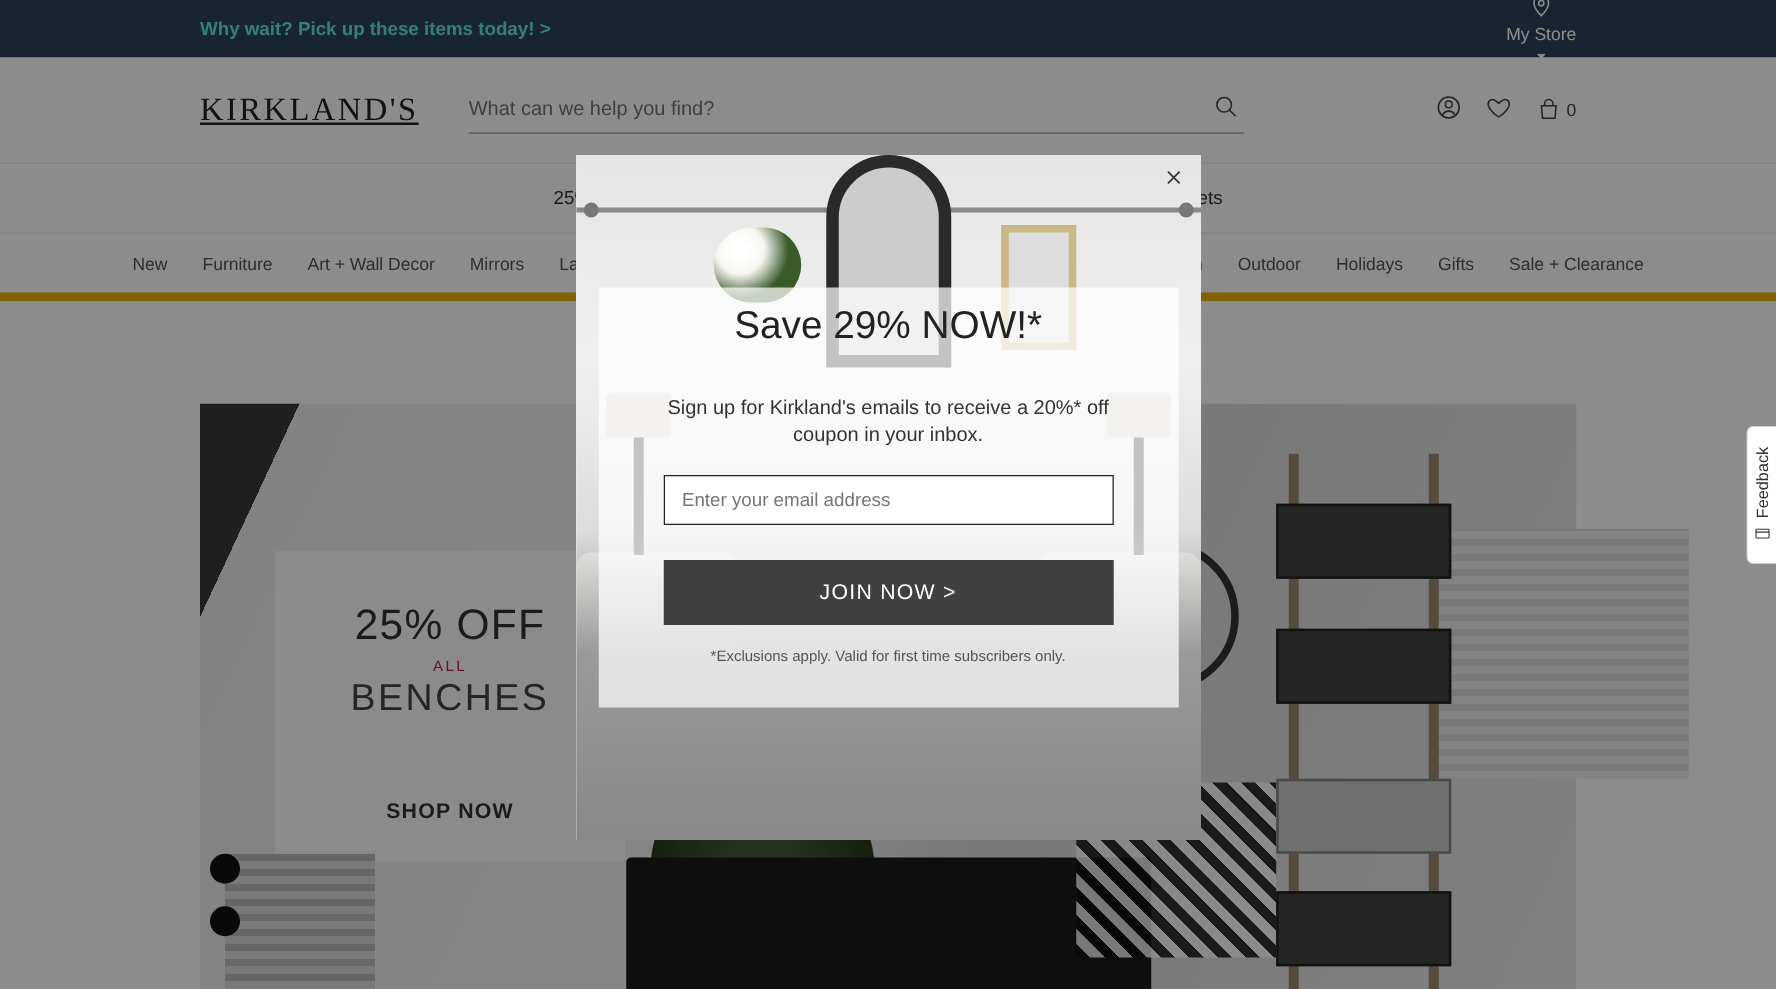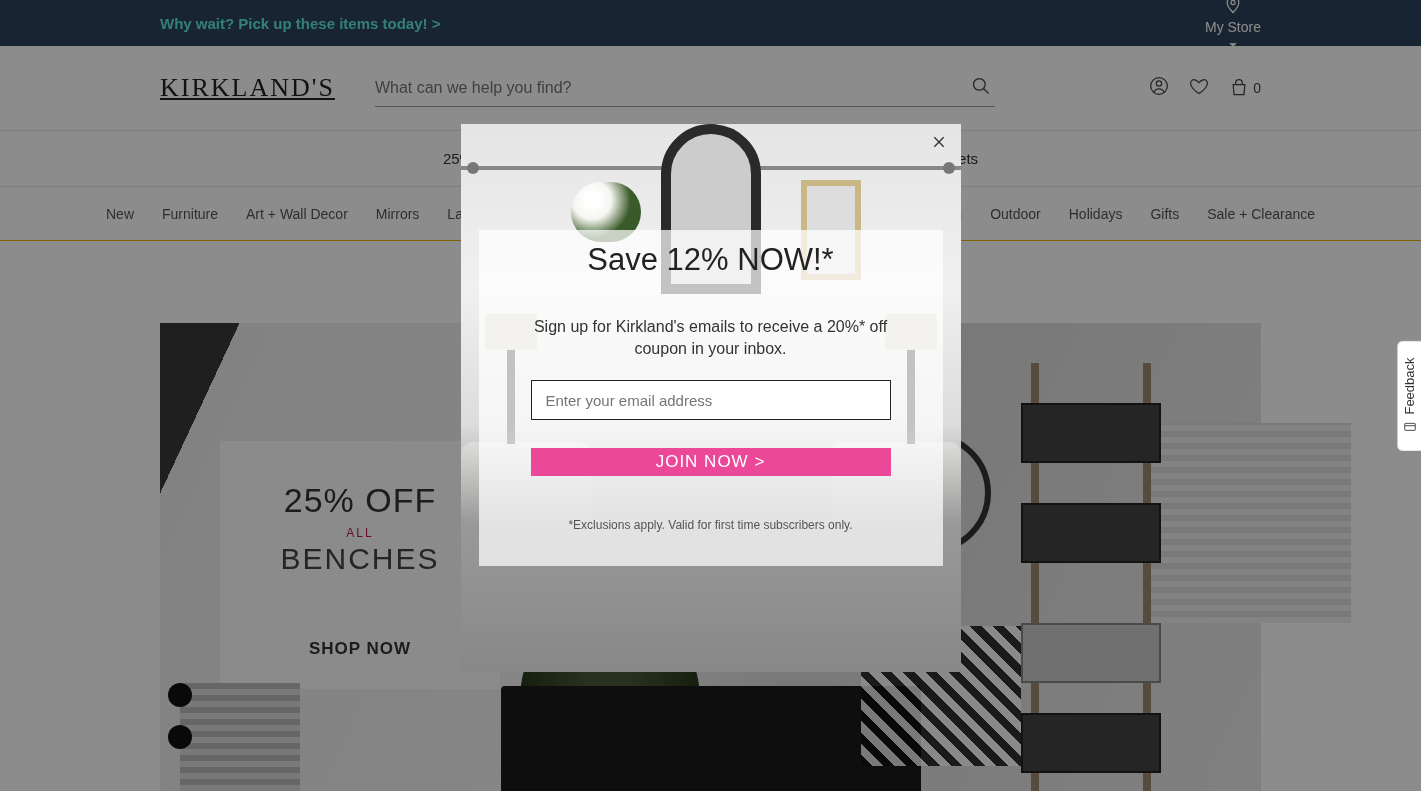--- a/index.html
+++ b/index.html
@@ -14,21 +14,21 @@
 .header { background: #fff; height: 85px; display: flex; align-items: center; padding: 0 160px; border-bottom: 1px solid #e5e5e5; }
 .logo { font-family: Georgia, 'Times New Roman', serif; font-size: 26px; letter-spacing: 2px; color: #222; }
 .search-wrap { flex: 0 0 620px; margin-left: 40px; position: relative; border-bottom: 1px solid #999; height: 38px; display: flex; align-items: center; }
 .search-input { border: none; outline: none; font-size: 16px; color: #666; width: 100%; background: transparent; }
 .search-icon { position: absolute; right: 4px; top: 50%; transform: translateY(-50%); }
 .header-icons { margin-left: auto; display: flex; align-items: center; gap: 20px; }
 .cart-wrap { display: flex; align-items: center; gap: 4px; }
 
 .promo-bar { background: #fff; height: 56px; display: flex; align-items: center; justify-content: center; font-size: 15px; color: #333; border-bottom: 1px solid #e5e5e5; }
 
-.nav { background: #fff; height: 54px; display: flex; align-items: center; justify-content: center; gap: 28px; border-bottom: 1px solid #eab308; }
+.nav { background: #fff; height: 54px; display: flex; align-items: center; justify-content: center; gap: 28px; border-bottom: 7px solid #eab308; }
 .nav a { font-size: 14px; color: #555; text-decoration: none; }
 
 .hero-spacer { height: 82px; background: #fff; }
 .hero { margin: 0 160px; height: 483px; background: linear-gradient(115deg, #3a3a3a 0%, #3a3a3a 6%, #ededed 6%, #f4f4f4 45%, #dcdcdc 60%, #eaeaea 100%); position: relative; display: flex; align-items: center; }
 .hero-card { background: rgba(255,255,255,0.92); width: 280px; margin-left: 60px; padding: 40px 20px 30px; text-align: center; }
 .hero-percent { font-size: 34px; font-weight: 300; letter-spacing: 1px; color: #333; }
 .hero-all { font-size: 12px; letter-spacing: 2px; color: #be185d; margin-top: 6px; }
 .hero-benches { font-size: 30px; font-weight: 400; letter-spacing: 2px; color: #444; margin-top: 2px; }
 .hero-shop { font-size: 17px; font-weight: 700; letter-spacing: 1px; margin-top: 63px; color: #333; }
 
@@ -52,21 +52,21 @@
 .modal-rod { position: absolute; top: 42px; left: 0; right: 0; height: 4px; background: #888; }
 .modal-rod-end { position: absolute; top: 38px; width: 12px; height: 12px; background: #777; border-radius: 50%; }
 .modal-rod-end.l { left: 6px; } .modal-rod-end.r { right: 6px; }
 .modal-flowers { position: absolute; top: 58px; left: 110px; width: 70px; height: 60px; background: radial-gradient(circle at 30% 30%, #fff 10%, #f5f5f0 30%, #3a5a2a 60%); border-radius: 40px; }
 .modal-frame1 { position: absolute; top: 56px; right: 100px; width: 60px; height: 100px; background: #ddd; border: 6px solid #c9b884; }
 .modal-close { position: absolute; top: 10px; right: 14px; z-index: 5; cursor: pointer; font-size: 18px; color: #333; background: transparent; border: none; }
 .modal-heading { position: absolute; top: 118px; left: 0; right: 0; text-align: center; font-size: 31px; font-weight: 400; color: #222; z-index: 3; }
 .modal-overlay-white { position: absolute; top: 106px; left: 18px; right: 18px; height: 336px; background: rgba(255,255,255,0.72); z-index: 2; }
 .modal-sub { position: absolute; top: 192px; left: 50px; right: 50px; text-align: center; font-size: 16px; line-height: 1.4; color: #333; z-index: 3; }
 .modal-input { position: absolute; top: 256px; left: 70px; right: 70px; height: 40px; border: 1.5px solid #222; padding: 0 14px; font-size: 15px; z-index: 3; background: #fff; }
-.modal-button { position: absolute; top: 324px; left: 70px; right: 70px; height: 28px; background: #ec4899; color: #fff; border: none; font-size: 17px; letter-spacing: 1px; z-index: 3; cursor: pointer; }
+.modal-button { position: absolute; top: 324px; left: 70px; right: 70px; height: 52px; background: #404040; color: #fff; border: none; font-size: 17px; letter-spacing: 1px; z-index: 3; cursor: pointer; }
 .modal-disclaimer { position: absolute; top: 394px; left: 0; right: 0; text-align: center; font-size: 12px; color: #555; z-index: 3; }
 .modal-room { position: absolute; top: 300px; left: 0; right: 0; bottom: 0; z-index: 1; background: linear-gradient(180deg, transparent 0%, #999 40%, #888 100%); }
 .modal-couch-l { position: absolute; bottom: 90px; left: 0; width: 130px; height: 140px; background: #ededea; border-radius: 12px; }
 .modal-couch-r { position: absolute; bottom: 90px; right: 0; width: 130px; height: 140px; background: #ededea; border-radius: 12px; }
 .modal-table { position: absolute; bottom: 30px; left: 50%; transform: translateX(-50%); width: 200px; height: 50px; background: #999; border-radius: 50%; }
 .modal-candle { position: absolute; bottom: 72px; left: 54%; width: 30px; height: 40px; background: #f8f6ee; border-radius: 4px; }
 .modal-lamp-l { position: absolute; top: 190px; left: 24px; width: 52px; height: 130px; z-index: 1; }
 .modal-lamp-l .shade { width: 52px; height: 36px; background: #d8cfc0; border-radius: 4px; }
 .modal-lamp-l .stand { width: 8px; height: 94px; background: #2a2a2a; margin: 0 auto; }
 .modal-lamp-r { position: absolute; top: 190px; right: 24px; width: 52px; height: 130px; z-index: 1; }
@@ -197,21 +197,21 @@
   <div class="modal-table"></div>
   <div class="modal-candle"></div>
   <div class="modal-overlay-white"></div>
 
   <button class="modal-close">
     <svg viewBox="0 0 24 24" width="16" height="16" style="stroke:#333;stroke-width:2;">
         <line x1="5" y1="5" x2="19" y2="19"></line>
         <line x1="19" y1="5" x2="5" y2="19"></line>
       </svg>
   </button>
-  <div class="modal-heading">Save 12% NOW!*</div>
+  <div class="modal-heading">Save 29% NOW!*</div>
   <div class="modal-sub">Sign up for Kirkland's emails to receive a 20%* off coupon in your inbox.</div>
   <input class="modal-input" type="email" placeholder="Enter your email address" style="">
   <button class="modal-button">JOIN NOW &gt;</button>
   <div class="modal-disclaimer">*Exclusions apply. Valid for first time subscribers only.</div>
 </div>
 
 <div class="feedback-tab">
   <span style="transform:rotate(180deg);">Feedback</span>
   <svg viewBox="0 0 24 24" width="14" height="14" style="stroke:#333;fill:none;stroke-width:1.5;">
       <rect x="3" y="5" width="18" height="12" rx="1"></rect>

